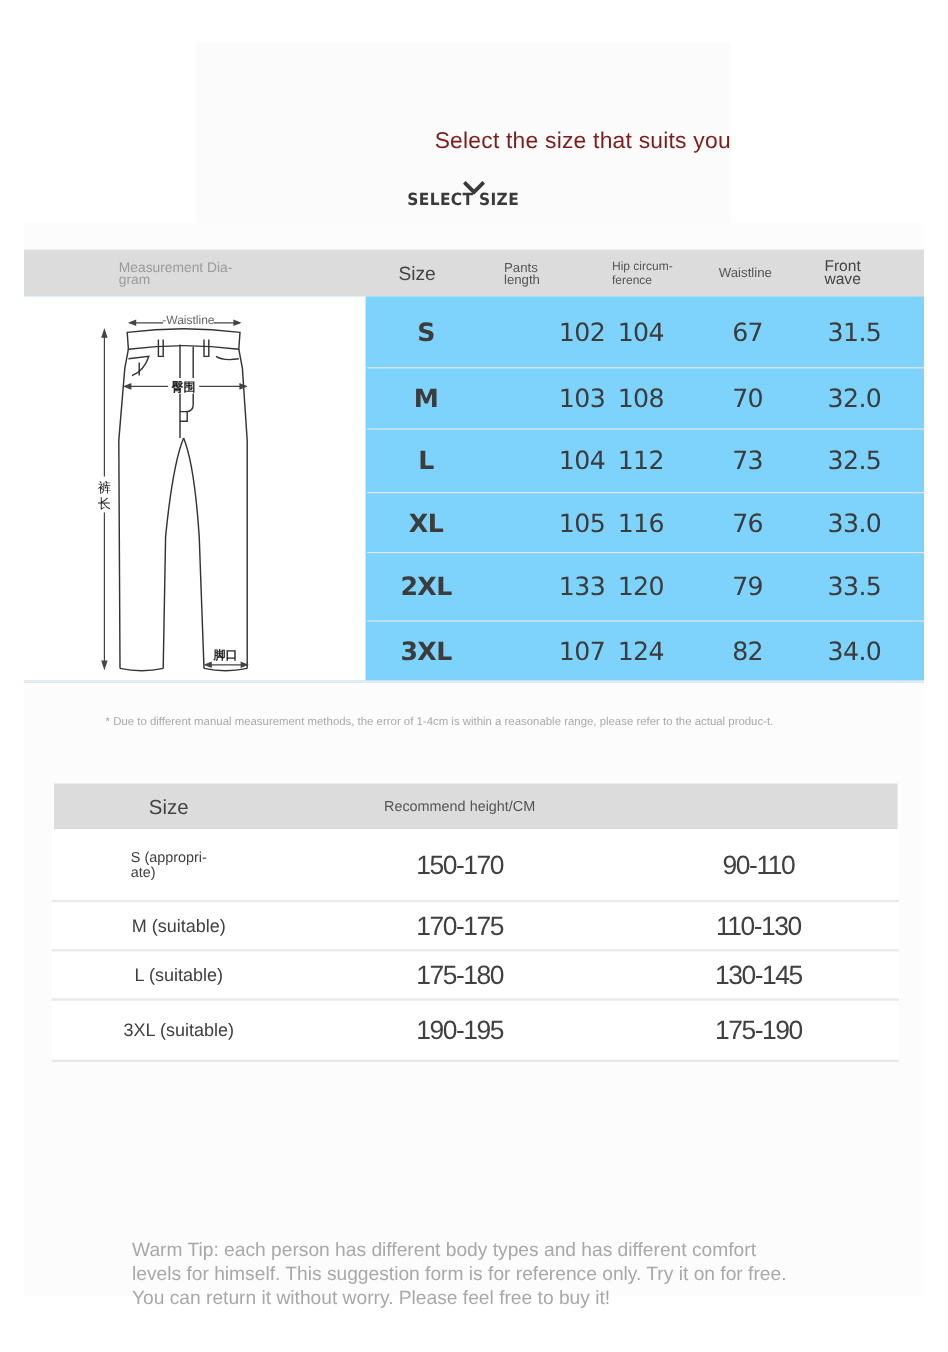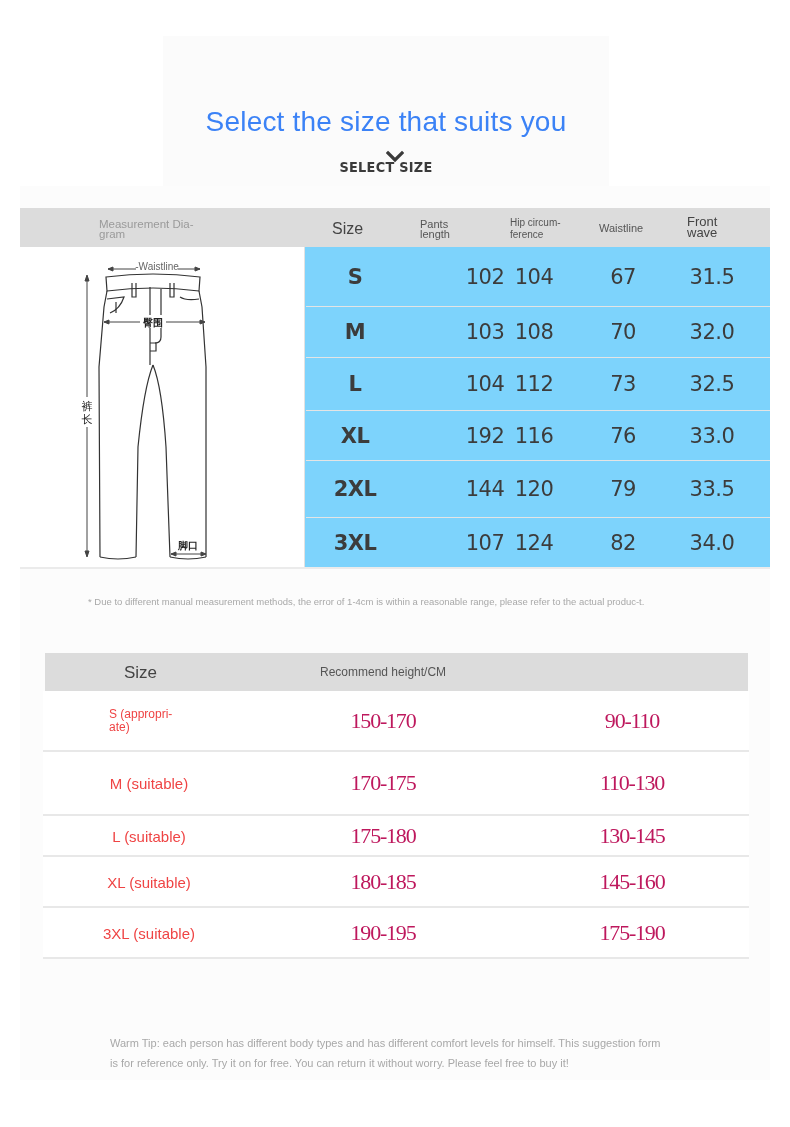--- a/index.html
+++ b/index.html
@@ -5,22 +5,22 @@
     * { box-sizing: border-box; margin: 0; padding: 0; }
     html, body { width: 790px; height: 1127px; background: #ffffff; overflow: hidden; }
     body { position: relative; font-family: "Liberation Sans", sans-serif; color: #333; }
 
     
     .hero {
       position: absolute; left: 163px; top: 36px; width: 446px; height: 150px;
       background: #fbfbfb;
     }
     .hero-title {
-      position: absolute; left: 0; right: 0; top: 72px; text-align: center;
-      font-size: 28px; color: #3b82f6; letter-spacing: 0.2px; line-height: 1;
+      position: absolute; left: 0; right: 0; top: 72px; text-align: right;
+      font-size: 19px; color: #7f1d1d; letter-spacing: 0.2px; line-height: 1;
     }
     .hero-sub {
       position: absolute; left: 0; right: 0; top: 124px; text-align: center;
       font-family: "DejaVu Sans", sans-serif; font-weight: bold;
       font-size: 14px; color: #3a3a3a; letter-spacing: 0.3px; line-height: 1;
       transform: scaleX(0.92);
     }
     .hero-chevron {
       position: absolute; left: 386px; top: 150px; width: 18px; height: 14px;
     }
@@ -84,37 +84,37 @@
     .h2-size { left: 79px; top: 11px; font-size: 17px; color: #444 !important; }
     .h2-height { left: 275px; top: 13px; font-size: 12px; }
     .h2-weight { left: 528px; top: 7px; font-size: 11px; line-height: 12px !important; width: 150px; }
 
     .t2-body { position: absolute; left: 43px; top: 691px; width: 706px; }
     .t2-row {
       position: relative; width: 706px; border-bottom: 2px solid #e8e8e8; background: #fff;
     }
     .t2-row .s-label {
       position: absolute; top: 50%; transform: translate(-50%, -50%);
-      font-size: 15px; color: #ef4444; white-space: nowrap; left: 106px;
+      font-size: 15px; color: #404040; white-space: nowrap; left: 106px;
     }
     .t2-row .s-label.small {
       font-size: 12px; line-height: 13px; white-space: normal; width: 80px; left: 66px;
       transform: translate(0, -50%);
     }
     .t2-row .v {
       position: absolute; top: 50%; transform: translate(-50%, -50%);
-      font-family: Liberation Serif, serif; font-size: 22px; color: #be185d;
+      font-family: Liberation Sans, sans-serif; font-size: 22px; color: #404040;
       letter-spacing: -1.2px;
     }
     .t2-row .v-height { left: 340px; }
     .t2-row .v-weight { left: 589px; }
 
     .warm-tip {
       position: absolute; left: 110px; top: 1033px; width: 560px;
-      font-size: 11px; color: #a8a8a8; line-height: 20px;
+      font-size: 16px; color: #a8a8a8; line-height: 20px;
     }
   </style>
 </head>
 <body>
 
 <div class="hero">
   <div class="hero-title">Select the size that suits you</div>
   <div class="hero-sub">SELECT SIZE</div>
 </div>
 <svg class="hero-chevron" viewBox="0 0 18 14">
@@ -204,28 +204,28 @@
     </div>
     <div class="t1-row" style="height:53px">
       <span class="c c-size">L</span>
       <span class="c c-pants">104</span>
       <span class="c c-hip">112</span>
       <span class="c c-waist">73</span>
       <span class="c c-front">32.5</span>
     </div>
     <div class="t1-row" style="height:50px">
       <span class="c c-size">XL</span>
-      <span class="c c-pants">192</span>
+      <span class="c c-pants">105</span>
       <span class="c c-hip">116</span>
       <span class="c c-waist">76</span>
       <span class="c c-front">33.0</span>
     </div>
     <div class="t1-row" style="height:57px">
       <span class="c c-size">2XL</span>
-      <span class="c c-pants">144</span>
+      <span class="c c-pants">133</span>
       <span class="c c-hip">120</span>
       <span class="c c-waist">79</span>
       <span class="c c-front">33.5</span>
     </div>
     <div class="t1-row" style="height:49px">
       <span class="c c-size">3XL</span>
       <span class="c c-pants">107</span>
       <span class="c c-hip">124</span>
       <span class="c c-waist">82</span>
       <span class="c c-front">34.0</span>
@@ -239,35 +239,30 @@
   <div class="h2 h2-size">Size</div>
   <div class="h2 h2-height">Recommend height/CM</div>
 </div>
 
 <div class="t2-body">
   <div class="t2-row" style="height:61px">
     <span class="s-label small">S (appropri-ate)</span>
     <span class="v v-height">150-170</span>
     <span class="v v-weight">90-110</span>
   </div>
-  <div class="t2-row" style="height:64px">
+  <div class="t2-row" style="height:41px">
     <span class="s-label">M (suitable)</span>
     <span class="v v-height">170-175</span>
     <span class="v v-weight">110-130</span>
   </div>
   <div class="t2-row" style="height:41px">
     <span class="s-label">L (suitable)</span>
     <span class="v v-height">175-180</span>
     <span class="v v-weight">130-145</span>
   </div>
   <div class="t2-row" style="height:51px">
-    <span class="s-label">XL (suitable)</span>
-    <span class="v v-height">180-185</span>
-    <span class="v v-weight">145-160</span>
-  </div>
-  <div class="t2-row" style="height:51px">
     <span class="s-label">3XL (suitable)</span>
     <span class="v v-height">190-195</span>
     <span class="v v-weight">175-190</span>
   </div>
 </div>
 
 <div class="warm-tip">Warm Tip: each person has different body types and has different comfort levels for himself. This suggestion form is for reference only. Try it on for free. You can return it without worry. Please feel free to buy it!</div>
 
 </body></html>

